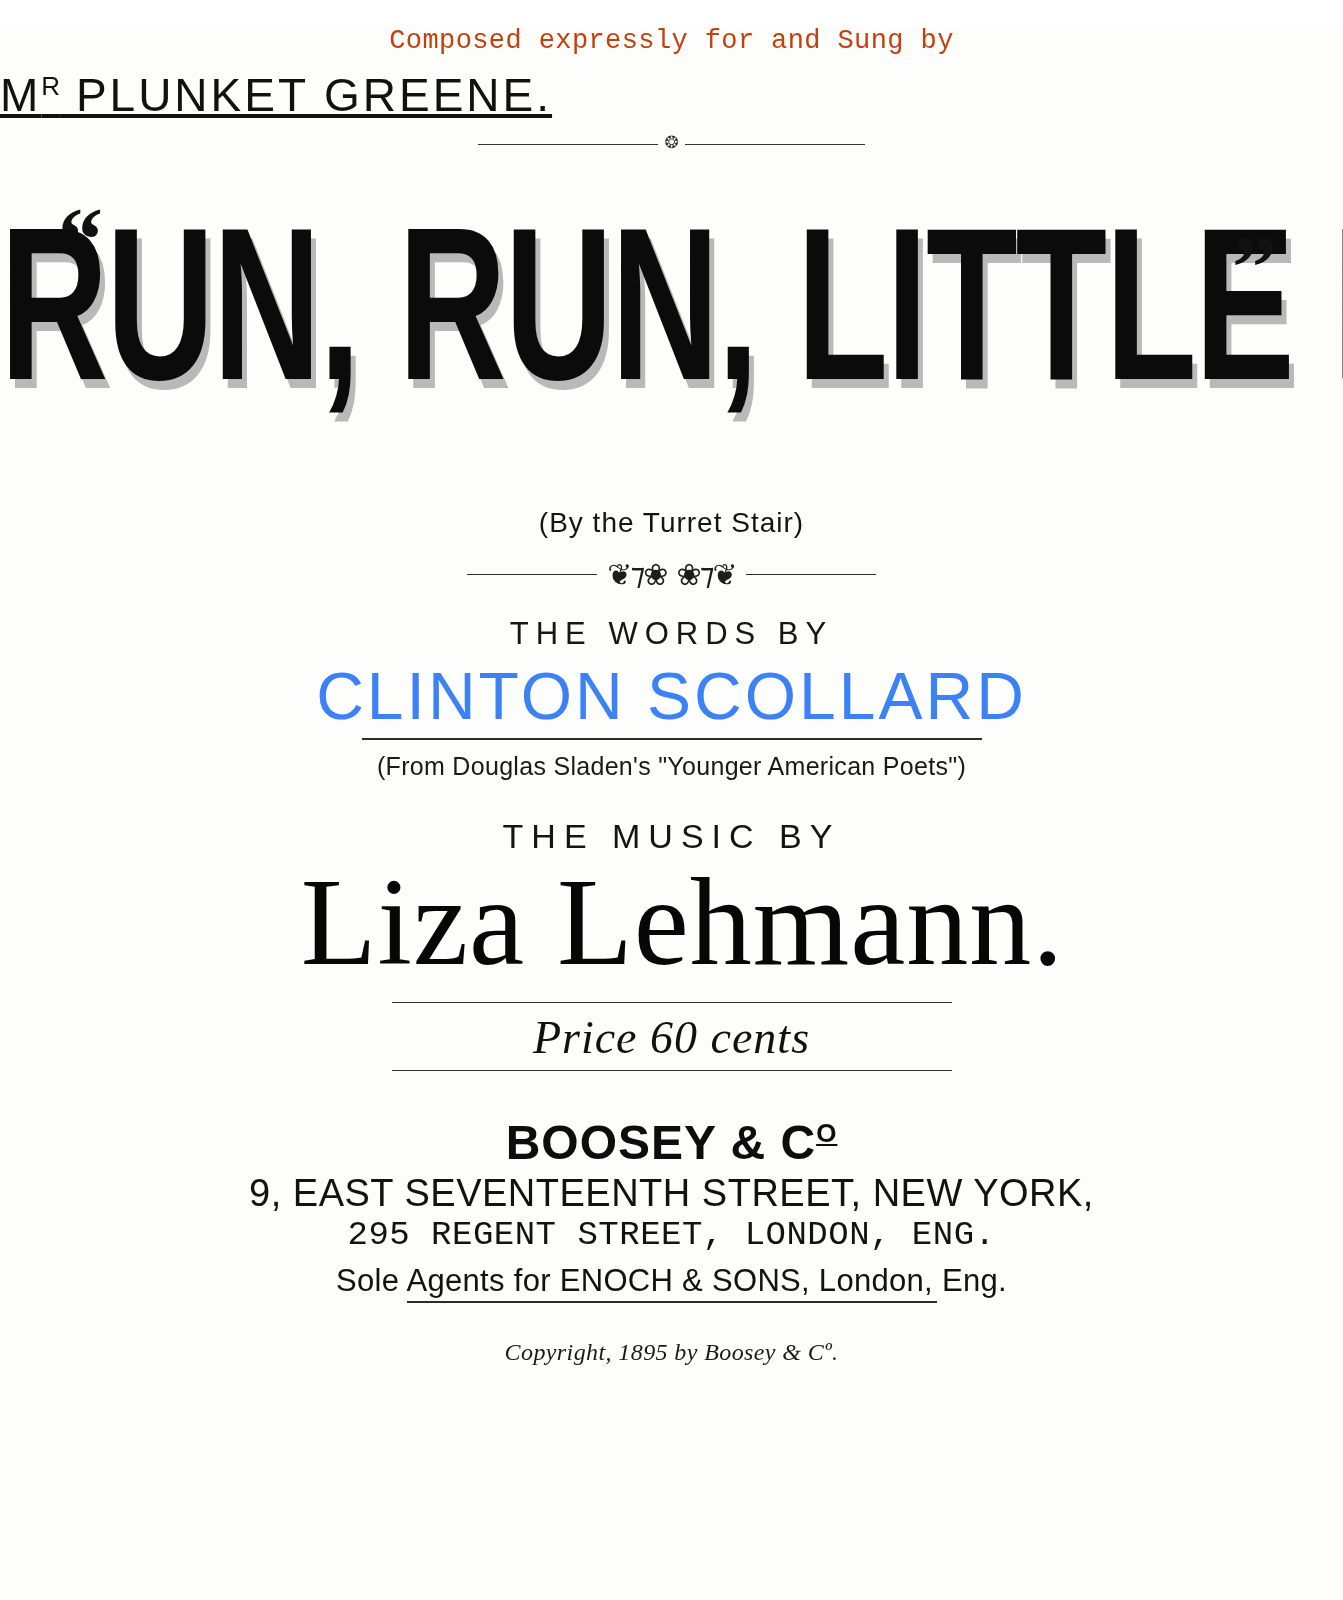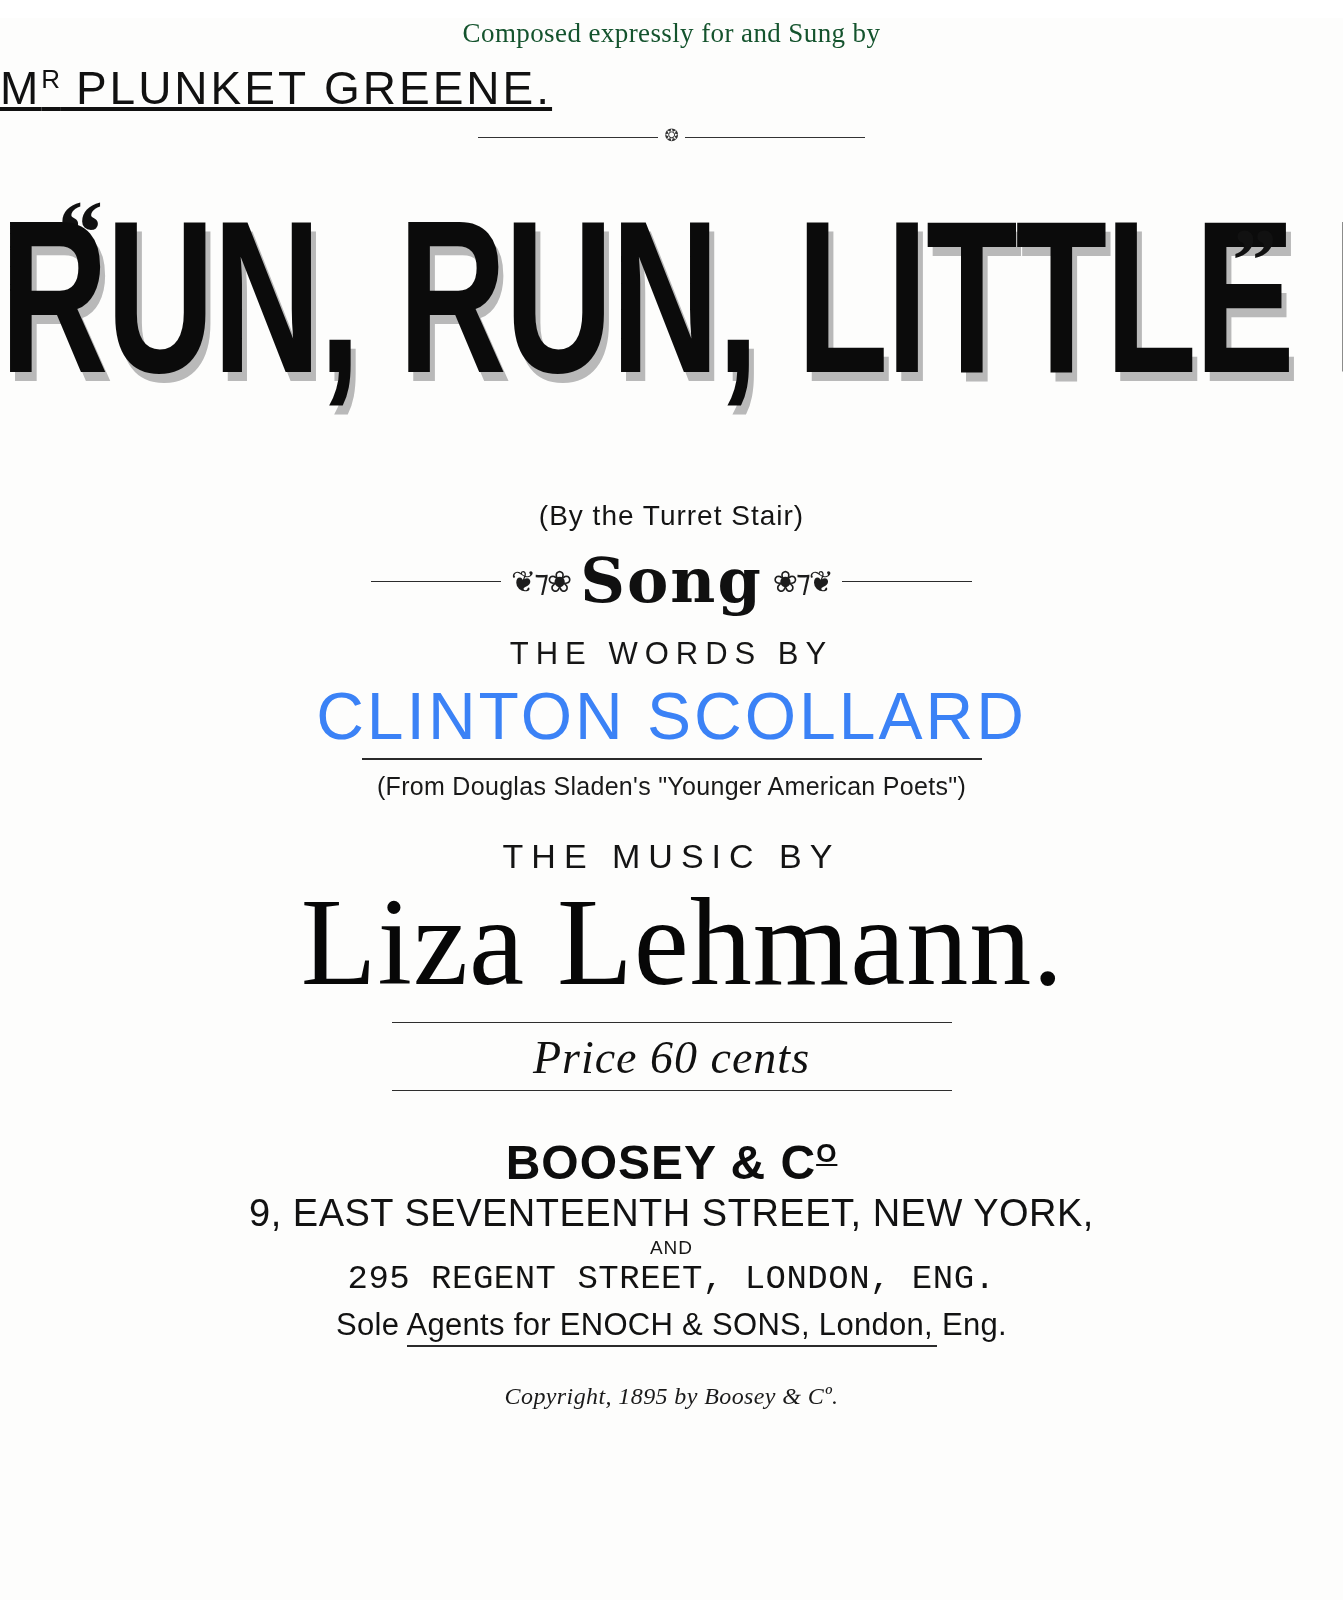--- a/index.html
+++ b/index.html
@@ -18,25 +18,25 @@
   .page {
     position: relative;
     width: 1343px;
     height: 1600px;
     background: #fdfdfc;
   }
 
   
   .credit-line {
     text-align: center;
-    font-family: Liberation Serif, serif;
+    font-family: Liberation Mono, monospace;
     font-size: 27px;
     letter-spacing: 0.4px;
-    color: #14532d;
-    margin-top: 18px;
+    color: #c2410c;
+    margin-top: 26px;
   }
   .performer {
     text-align: left;
     font-family: "Liberation Sans", sans-serif;
     font-size: 46px;
     letter-spacing: 3px;
     margin-top: 12px;
     color: #111;
     font-weight: 400;
     text-decoration: underline;
@@ -289,21 +289,20 @@
     <span class="quote-open">“</span>
     <div class="title">RUN, RUN, LITTLE PAGE</div>
     <span class="quote-close">”</span>
   </div>
 
   <div class="subtitle">(By the Turret Stair)</div>
 
   <div class="song-row">
     <div class="sidebar-line"></div>
     <div class="flourish">❦⁊❀</div>
-    <div class="song-word">Song</div>
     <div class="flourish">❀⁊❦</div>
     <div class="sidebar-line"></div>
   </div>
 
   <div class="words-by">THE WORDS BY</div>
   <div class="lyricist">CLINTON SCOLLARD</div>
   <div class="lyricist-underline"></div>
   <div class="source-note">(From  Douglas Sladen's "Younger American Poets")</div>
 
   <div class="music-by">THE MUSIC BY</div>
@@ -313,21 +312,20 @@
     <div class="hr"></div>
     <div class="price">Price 60 cents</div>
     <div class="hr"></div>
   </div>
 
   <div class="publisher">
     <div class="pub-name">
       <span>BOOSEY &amp; C</span><span class="sup">O</span>
     </div>
     <div class="pub-addr1">9, EAST SEVENTEENTH STREET, NEW YORK,</div>
-    <div class="pub-and">AND</div>
     <div class="pub-addr2">295 REGENT STREET, LONDON, ENG.</div>
     <div class="pub-agents">Sole Agents for ENOCH &amp; SONS, London, Eng.</div>
     <div class="agents-underline"></div>
   </div>
 
   <div class="copyright">Copyright, 1895 by Boosey &amp; Cº.</div>
 
 </div>
 
 </body></html>

